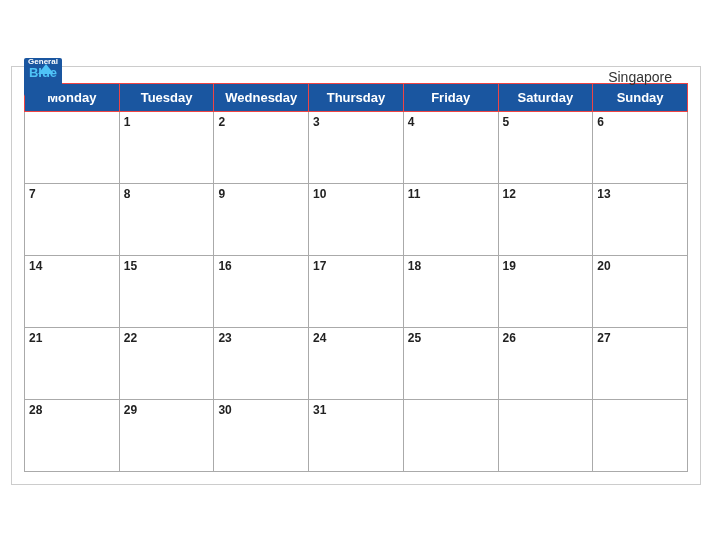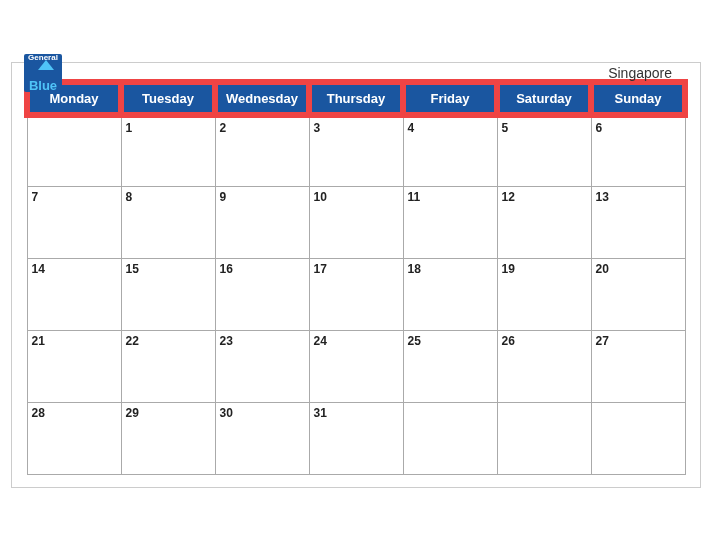--- a/index.html
+++ b/index.html
@@ -81,21 +81,21 @@
       width: 100%;
       border-collapse: collapse;
     }
     .calendar-table thead tr th {
       background: #1a56a0;
       color: #fff;
       font-size: 13px;
       font-weight: bold;
       padding: 6px 4px;
       text-align: center;
-      border: 6px solid #ef4444;
+      border: 1px solid #ef4444;
     }
     .calendar-table tbody tr {
       height: 72px;
     }
     .calendar-table tbody tr td {
       border: 1px solid #aaa;
       vertical-align: top;
       padding: 3px 4px;
       font-size: 12px;
       font-weight: bold;
@@ -110,21 +110,21 @@
       background: #fff;
     }
   </style>
 </head>
 <body>
 
 <div class="calendar-wrapper">
   <div class="calendar-header">
     <div class="logo">
       <div class="logo-box">
-        <div style="display:flex;flex-direction:column;align-items:center;justify-content:space-between;height:100%;position:relative;">
+        <div style="display:flex;flex-direction:column;align-items:center;justify-content:flex-start;height:100%;position:relative;">
           <span class="logo-text-general">General</span>
           <span class="logo-text-blue">Blue</span>
           <div class="logo-triangle"></div>
         </div>
       </div>
     </div>
     <span class="region-label">Singapore</span>
   </div>
 
   <table class="calendar-table">

